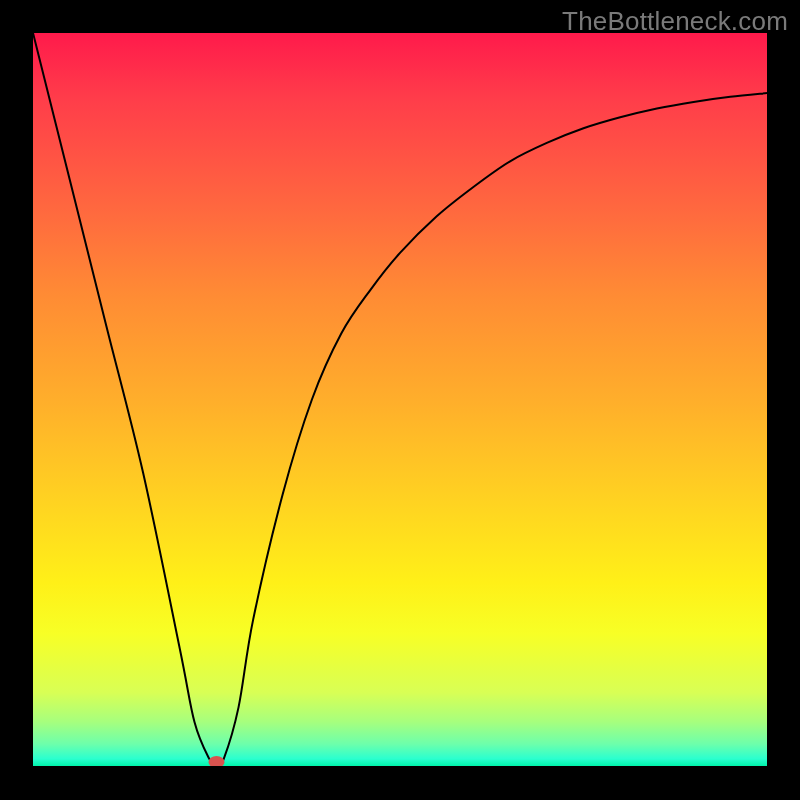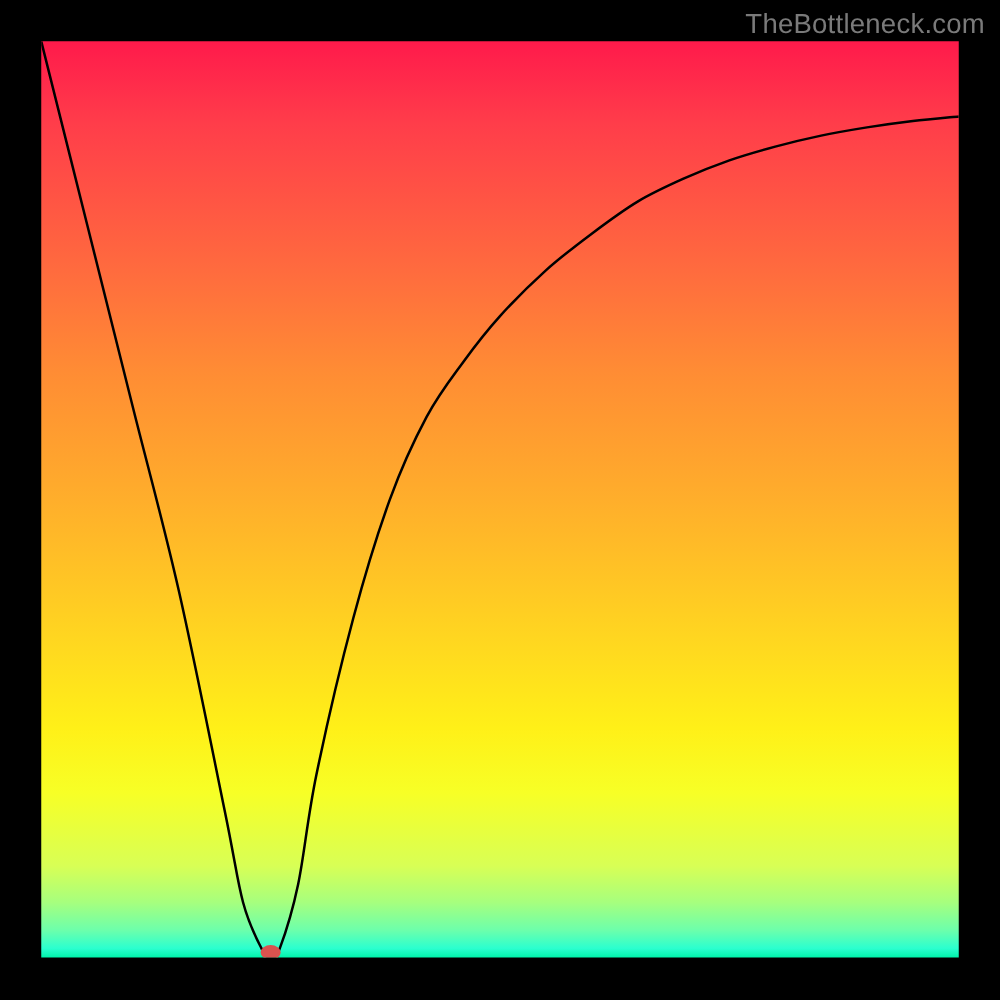--- a/index.html
+++ b/index.html
@@ -55,21 +55,21 @@
   }
   .marker {
     fill: #d9534f;
     stroke: none;
   }
   .watermark {
     position: absolute;
     top: 6px;
     right: 12px;
     color: #7a7a7a;
-    font-size: 22px;
+    font-size: 26px;
     letter-spacing: 0.2px;
     user-select: none;
   }
 </style>
 </head>
 <body>
 
 <div class="frame">
 
   <div class="plot-area">

